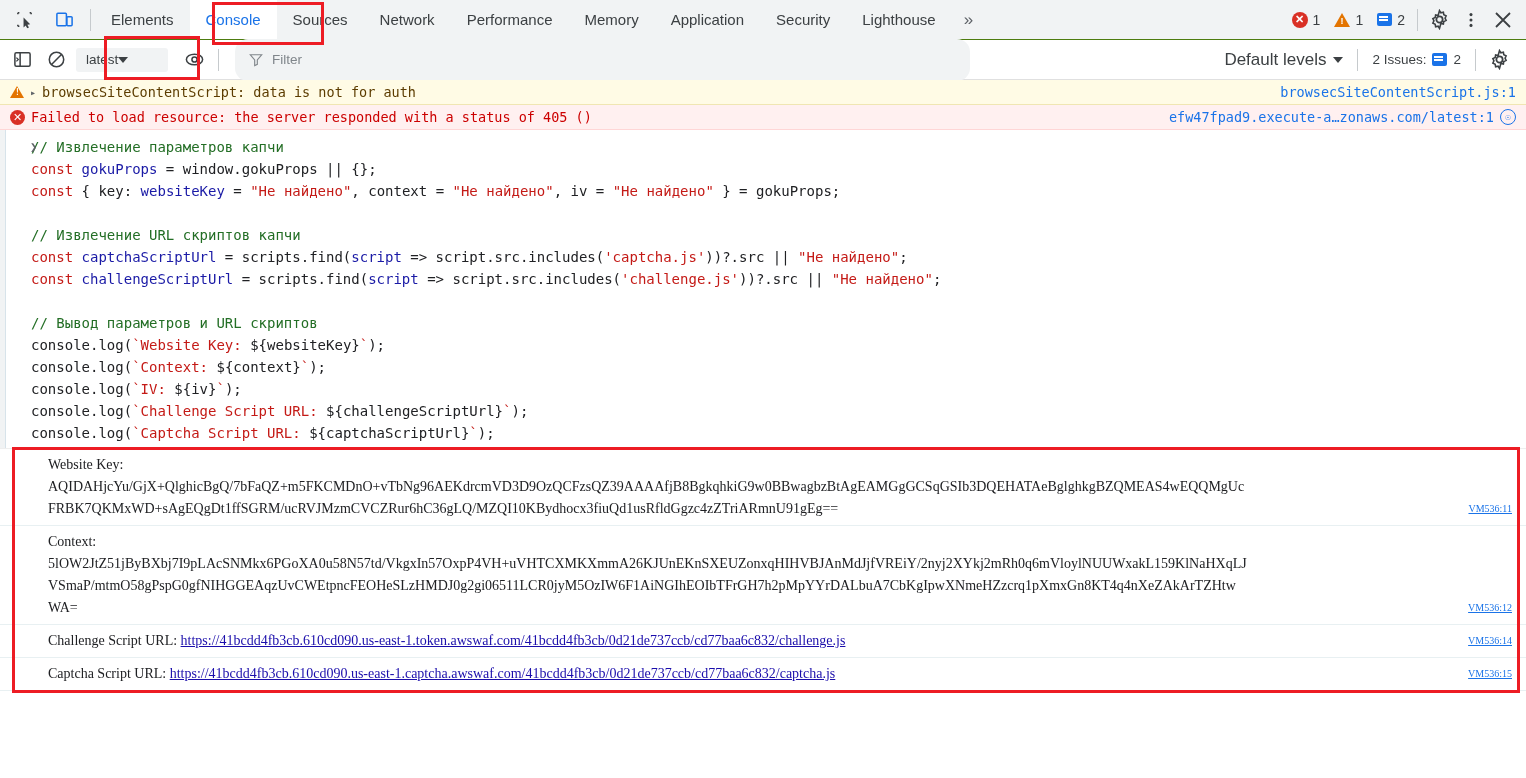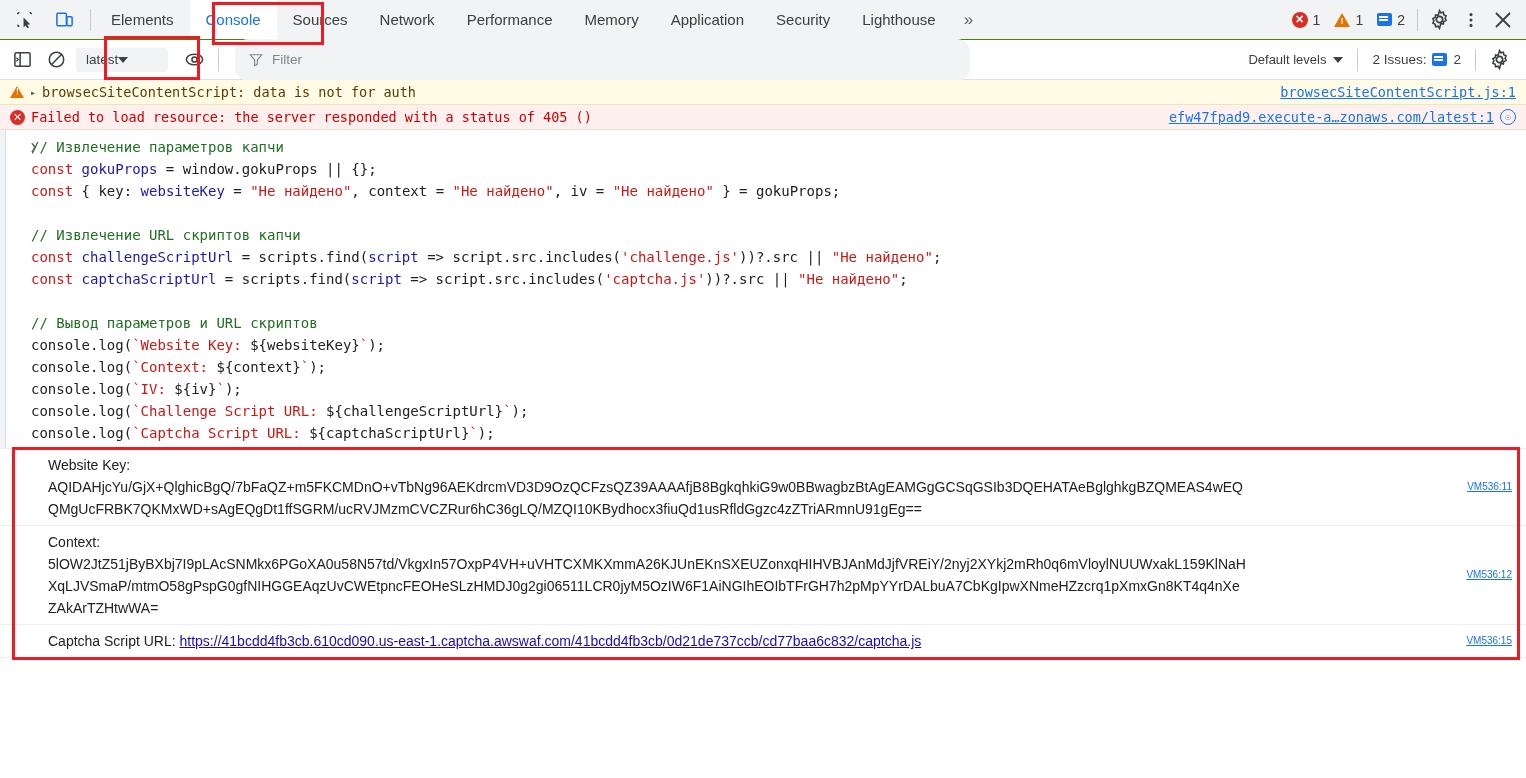--- a/index.html
+++ b/index.html
@@ -57,38 +57,38 @@
     background:#f1f3f4; border-radius:3px; padding:0 8px 0 10px;
     font-size:13.5px; color:#3c4043; cursor:pointer; min-width:92px;
   }
   .caret{ width:0;height:0;border-left:5px solid transparent;border-right:5px solid transparent;border-top:6px solid #3c4043;}
   .filter-input{
     flex:1; height:42px; background:#f1f3f4; border-radius:13px;
     display:flex; align-items:center; gap:9px; padding:0 14px;
     color:#80868b; font-size:13.5px; max-width:735px; margin-left:6px;
   }
   .fb-right{ margin-left:auto; display:flex; align-items:center; gap:4px; padding-right:4px;}
-  .levels{ display:flex;align-items:center;gap:7px; font-size:13px;color:#3c4043; cursor:pointer; padding:0 6px;}
+  .levels{ display:flex;align-items:center;gap:7px; font-size:17px;color:#3c4043; cursor:pointer; padding:0 6px;}
   .issues{ display:flex;align-items:center;gap:6px; font-size:13.5px;color:#3c4043; cursor:pointer; padding:0 6px;}
 
   
   .console{ position:relative; }
   .msg-row{
     display:flex; align-items:flex-start; justify-content:space-between;
     padding:4px 10px 4px 10px; font-family:"DejaVu Sans Mono", monospace; font-size:13.5px;
     border-bottom:1px solid #f0f0f0;
   }
   .msg-warn{ background:#fffbe5; border-bottom:1px solid #f0e6b2; color:#5c3c00;}
   .msg-err{ background:#fff0f0; border-bottom:1px solid #ffd6d6; color:#c00; }
   .msg-left{ display:flex; align-items:center; gap:6px; }
   .w-ico{ width:0;height:0;border-left:7px solid transparent;border-right:7px solid transparent;border-bottom:12px solid #e37400; position:relative; flex:none;}
   .w-ico:after{content:"!"; position:absolute;left:-2px;top:2px;font-size:8px;color:#fff;font-weight:bold;}
   .e-ico{ width:15px;height:15px;border-radius:50%;background:#d93025;color:#fff;font-size:11px;display:flex;align-items:center;justify-content:center;flex:none;font-family:"Liberation Sans",sans-serif;}
   .arrow{ color:#5f6368; font-size:10px; }
-  .msg-link{ color:#1a73e8; text-decoration:underline; font-family:"DejaVu Sans Mono", monospace; font-size:13.5px; cursor:pointer; white-space:nowrap;}
+  .msg-link{ color:#1a73e8; font-family:"DejaVu Sans Mono", monospace; font-size:13.5px; cursor:pointer; white-space:nowrap;}
   .msg-right{ display:flex; align-items:flex-start; gap:6px;}
   .globe{ width:16px;height:16px;border-radius:50%;border:1.5px solid #1a73e8;color:#1a73e8;font-size:9px;display:flex;align-items:center;justify-content:center;}
 
   
   .code-block{
     font-family:"DejaVu Sans Mono", monospace; font-size:14px; line-height:22px;
     padding:6px 0 4px 0; position:relative; border-bottom:1px solid #eee;
   }
   .code-line{ white-space:pre; padding-left:31px; position:relative; }
   .code-line.first:before{
@@ -96,22 +96,22 @@
   }
   .c-com{ color:#236e25; }
   .c-kw{ color:#c41a16; }
   .c-str{ color:#c41a16; }
   .c-var{ color:#1a1aa6; }
   .c-plain{ color:#202124; }
 
   
   .out-wrap{ position:relative; }
   .out-row{
-    display:flex; justify-content:space-between; align-items:center;
-    font-family:Liberation Sans, sans-serif; font-size:14px; line-height:22px;
+    display:flex; justify-content:space-between; align-items:flex-end;
+    font-family:Liberation Serif, serif; font-size:14px; line-height:22px;
     padding:5px 14px 5px 48px; border-bottom:1px solid #e8f0f2; color:#202124;
   }
   .out-text{ white-space:pre-wrap; word-break:break-all; max-width:1200px;}
   .out-src{ color:#1a73e8; text-decoration:underline; white-space:nowrap; cursor:pointer; font-size:10px; padding-left:10px;}
   .out-url{ color:#1a0dab; text-decoration:underline; cursor:pointer;}
   .sidebar-strip{ position:absolute; left:0; top:0; bottom:0; width:5px; background:#f1f3f4; }
   .leftline{ position:absolute; left:5px; top:0; bottom:0; width:1px; background:#d7e3ea; }
 </style>
 </head>
 <body>
@@ -275,22 +275,22 @@
 
   <div class="code-block">
     <div class="sidebar-strip"></div>
     <div class="leftline"></div>
     <div id="code-lines">
         <div class="code-line first"><span class="c-com">// Извлечение параметров капчи</span></div>
         <div class="code-line"><span class="c-kw">const </span><span class="c-var">gokuProps</span><span class="c-plain"> = window.gokuProps || {};</span></div>
         <div class="code-line"><span class="c-kw">const </span><span class="c-plain">{ key: </span><span class="c-var">websiteKey</span><span class="c-plain"> = </span><span class="c-str">"Не найдено"</span><span class="c-plain">, context = </span><span class="c-str">"Не найдено"</span><span class="c-plain">, iv = </span><span class="c-str">"Не найдено"</span><span class="c-plain"> } = gokuProps;</span></div>
         <div class="code-line">&nbsp;</div>
         <div class="code-line"><span class="c-com">// Извлечение URL скриптов капчи</span></div>
+        <div class="code-line"><span class="c-kw">const </span><span class="c-var">captchaScriptUrl</span><span class="c-plain"> = scripts.find(</span><span class="c-var">script</span><span class="c-plain"> =&gt; script.src.includes(</span><span class="c-str">'captcha.js'</span><span class="c-plain">))?.src || </span><span class="c-str">"Не найдено"</span><span class="c-plain">;</span></div>
         <div class="code-line"><span class="c-kw">const </span><span class="c-var">challengeScriptUrl</span><span class="c-plain"> = scripts.find(</span><span class="c-var">script</span><span class="c-plain"> =&gt; script.src.includes(</span><span class="c-str">'challenge.js'</span><span class="c-plain">))?.src || </span><span class="c-str">"Не найдено"</span><span class="c-plain">;</span></div>
-        <div class="code-line"><span class="c-kw">const </span><span class="c-var">captchaScriptUrl</span><span class="c-plain"> = scripts.find(</span><span class="c-var">script</span><span class="c-plain"> =&gt; script.src.includes(</span><span class="c-str">'captcha.js'</span><span class="c-plain">))?.src || </span><span class="c-str">"Не найдено"</span><span class="c-plain">;</span></div>
         <div class="code-line">&nbsp;</div>
         <div class="code-line"><span class="c-com">// Вывод параметров и URL скриптов</span></div>
         <div class="code-line"><span class="c-plain">console.log(</span><span class="c-str">`Website Key: </span><span class="c-plain">${websiteKey}</span><span class="c-str">`</span><span class="c-plain">);</span></div>
         <div class="code-line"><span class="c-plain">console.log(</span><span class="c-str">`Context: </span><span class="c-plain">${context}</span><span class="c-str">`</span><span class="c-plain">);</span></div>
         <div class="code-line"><span class="c-plain">console.log(</span><span class="c-str">`IV: </span><span class="c-plain">${iv}</span><span class="c-str">`</span><span class="c-plain">);</span></div>
         <div class="code-line"><span class="c-plain">console.log(</span><span class="c-str">`Challenge Script URL: </span><span class="c-plain">${challengeScriptUrl}</span><span class="c-str">`</span><span class="c-plain">);</span></div>
         <div class="code-line"><span class="c-plain">console.log(</span><span class="c-str">`Captcha Script URL: </span><span class="c-plain">${captchaScriptUrl}</span><span class="c-str">`</span><span class="c-plain">);</span></div>
       </div>
   </div>
 
@@ -300,19 +300,23 @@
           <div class="out-text">Website Key:
 AQIDAHjcYu/GjX+QlghicBgQ/7bFaQZ+m5FKCMDnO+vTbNg96AEKdrcmVD3D9OzQCFzsQZ39AAAAfjB8BgkqhkiG9w0BBwagbzBtAgEAMGgGCSqGSIb3DQEHATAeBglghkgBZQMEAS4wEQQMgUcFRBK7QKMxWD+sAgEQgDt1ffSGRM/ucRVJMzmCVCZRur6hC36gLQ/MZQI10KBydhocx3fiuQd1usRfldGgzc4zZTriARmnU91gEg==</div>
           <a class="out-src">VM536:11</a>
         </div>
         <div class="out-row">
           <div class="out-text">Context:
 5lOW2JtZ51jByBXbj7I9pLAcSNMkx6PGoXA0u58N57td/VkgxIn57OxpP4VH+uVHTCXMKXmmA26KJUnEKnSXEUZonxqHIHVBJAnMdJjfVREiY/2nyj2XYkj2mRh0q6mVloylNUUWxakL159KlNaHXqLJVSmaP/mtmO58gPspG0gfNIHGGEAqzUvCWEtpncFEOHeSLzHMDJ0g2gi06511LCR0jyM5OzIW6F1AiNGIhEOIbTFrGH7h2pMpYYrDALbuA7CbKgIpwXNmeHZzcrq1pXmxGn8KT4q4nXeZAkArTZHtwWA=</div>
           <a class="out-src">VM536:12</a>
         </div>
         <div class="out-row">
+          <div class="out-text">Challenge Script URL: <a class="out-url">https://41bcdd4fb3cb.610cd090.us-east-1.token.awswaf.com/41bcdd4fb3cb/0d21de737ccb/cd77baa6c832/challenge.js</a></div>
+          <a class="out-src">VM536:14</a>
+        </div>
+        <div class="out-row">
           <div class="out-text">Captcha Script URL: <a class="out-url">https://41bcdd4fb3cb.610cd090.us-east-1.captcha.awswaf.com/41bcdd4fb3cb/0d21de737ccb/cd77baa6c832/captcha.js</a></div>
           <a class="out-src">VM536:15</a>
         </div>
       </div>
     <div class="redbox" style="left:12px; top:-2px; right:6px; bottom:-2px;"></div>
   </div>
 </div>
 
 </body></html>

